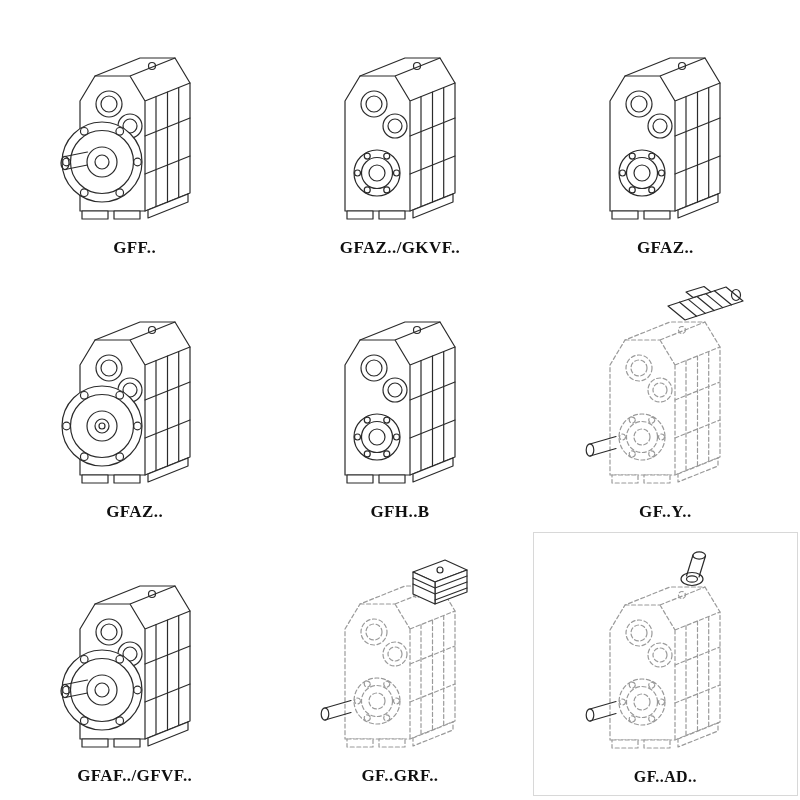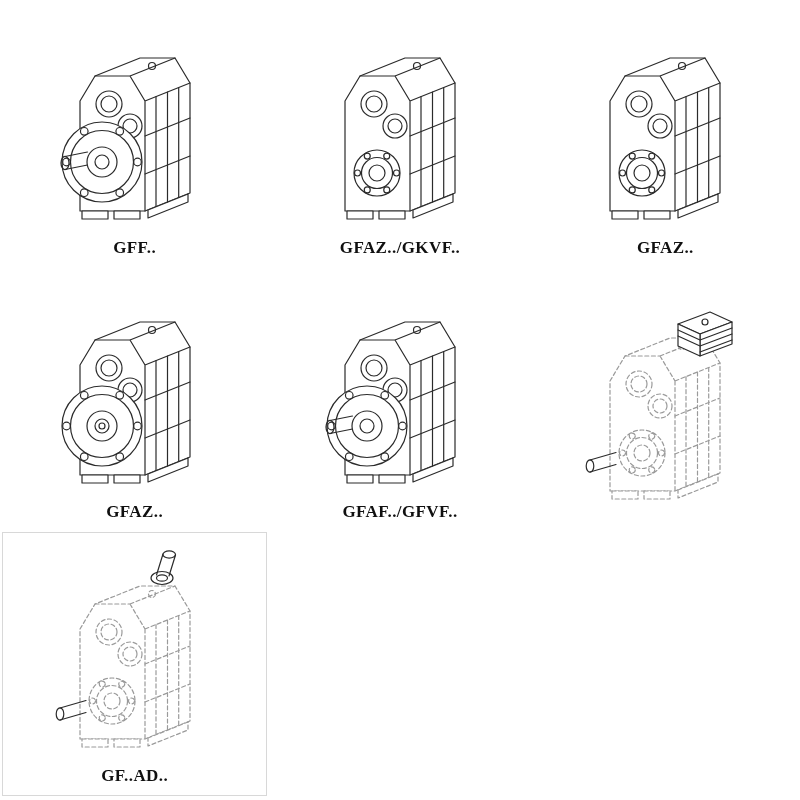--- a/index.html
+++ b/index.html
@@ -148,22 +148,44 @@
       <svg class="draw" viewBox="0 0 170 228">
         <use href="#housing"></use>
           <use href="#det-upper2"></use>
           <use href="#det-flangeb"></use>
       </svg>
     </div>
     <figcaption class="lbl">GFAZ..</figcaption>
   </figure>
 
 
-
-
+  <figure class="cell">
+    <div class="art">
+      <svg class="draw" viewBox="0 0 170 228">
+        <use href="#housing"></use>
+          <use href="#det-hollow"></use>
+      </svg>
+    </div>
+    <figcaption class="lbl">GFH..B</figcaption>
+  </figure>
+
+
+  <figure class="cell">
+    <div class="art">
+      <svg class="draw" viewBox="0 0 170 228">
+        <g class="ghost">
+            <use href="#housing"></use>
+            <use href="#det-hollow"></use>
+          </g>
+        <use href="#det-shaft-ll"></use>
+          <use href="#addon-motor"></use>
+      </svg>
+    </div>
+    <figcaption class="lbl">GF..Y..</figcaption>
+  </figure>
 
   <figure class="cell">
     <div class="art">
       <svg class="draw" viewBox="0 0 170 228">
         <use href="#housing"></use>
           <use href="#det-upper2"></use>
           <use href="#det-flange"></use>
       </svg>
     </div>
     <figcaption class="lbl">GFAF../GFVF..</figcaption>
@@ -174,20 +196,21 @@
     <div class="art">
       <svg class="draw" viewBox="0 0 170 228">
         <g class="ghost">
             <use href="#housing"></use>
             <use href="#det-hollow"></use>
           </g>
         <use href="#det-shaft-ll"></use>
           <use href="#addon-finblock"></use>
       </svg>
     </div>
+    <figcaption class="lbl">GF..GRF..</figcaption>
   </figure>
 
   <figure class="cell cell-boxed">
     <div class="art">
       <svg class="draw" viewBox="0 0 170 228">
         <g class="ghost">
             <use href="#housing"></use>
             <use href="#det-hollow"></use>
           </g>
         <use href="#det-shaft-ll"></use>

